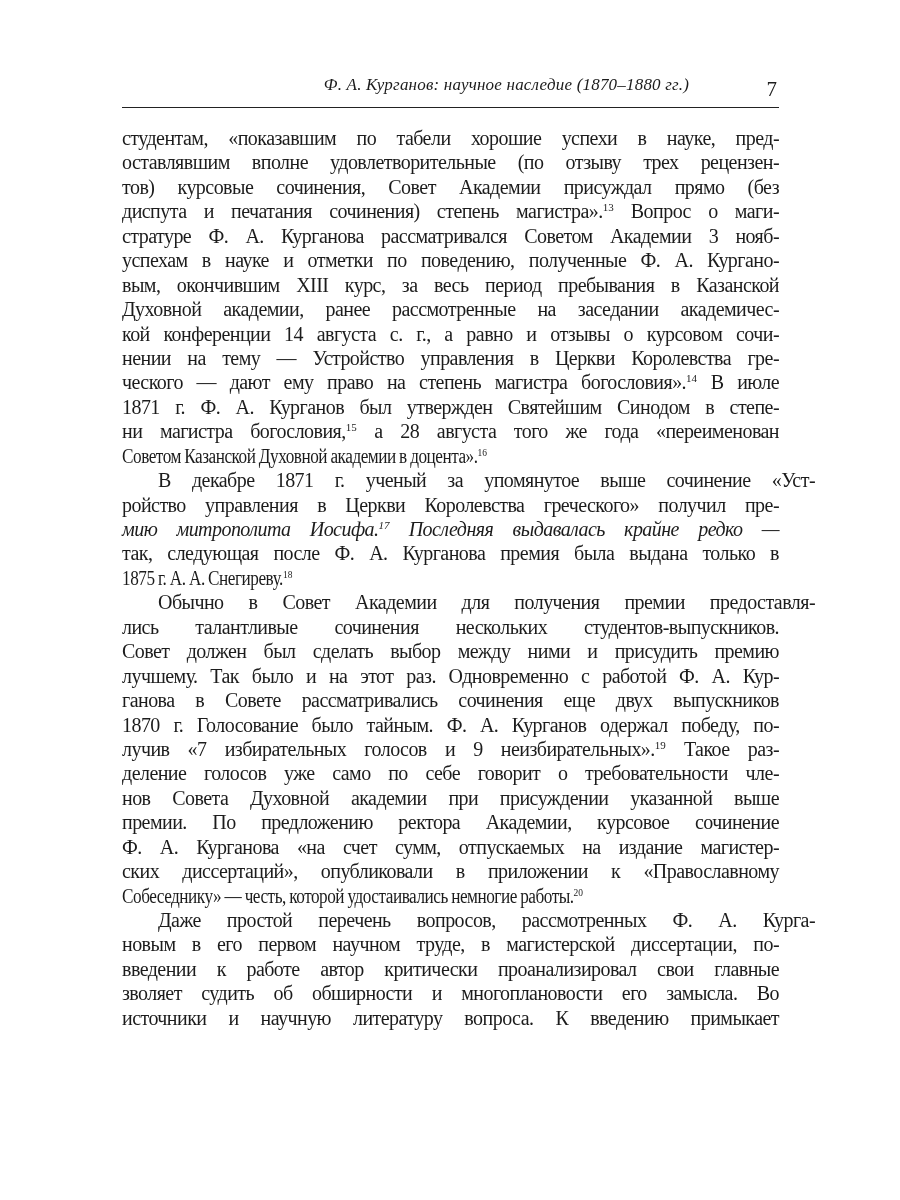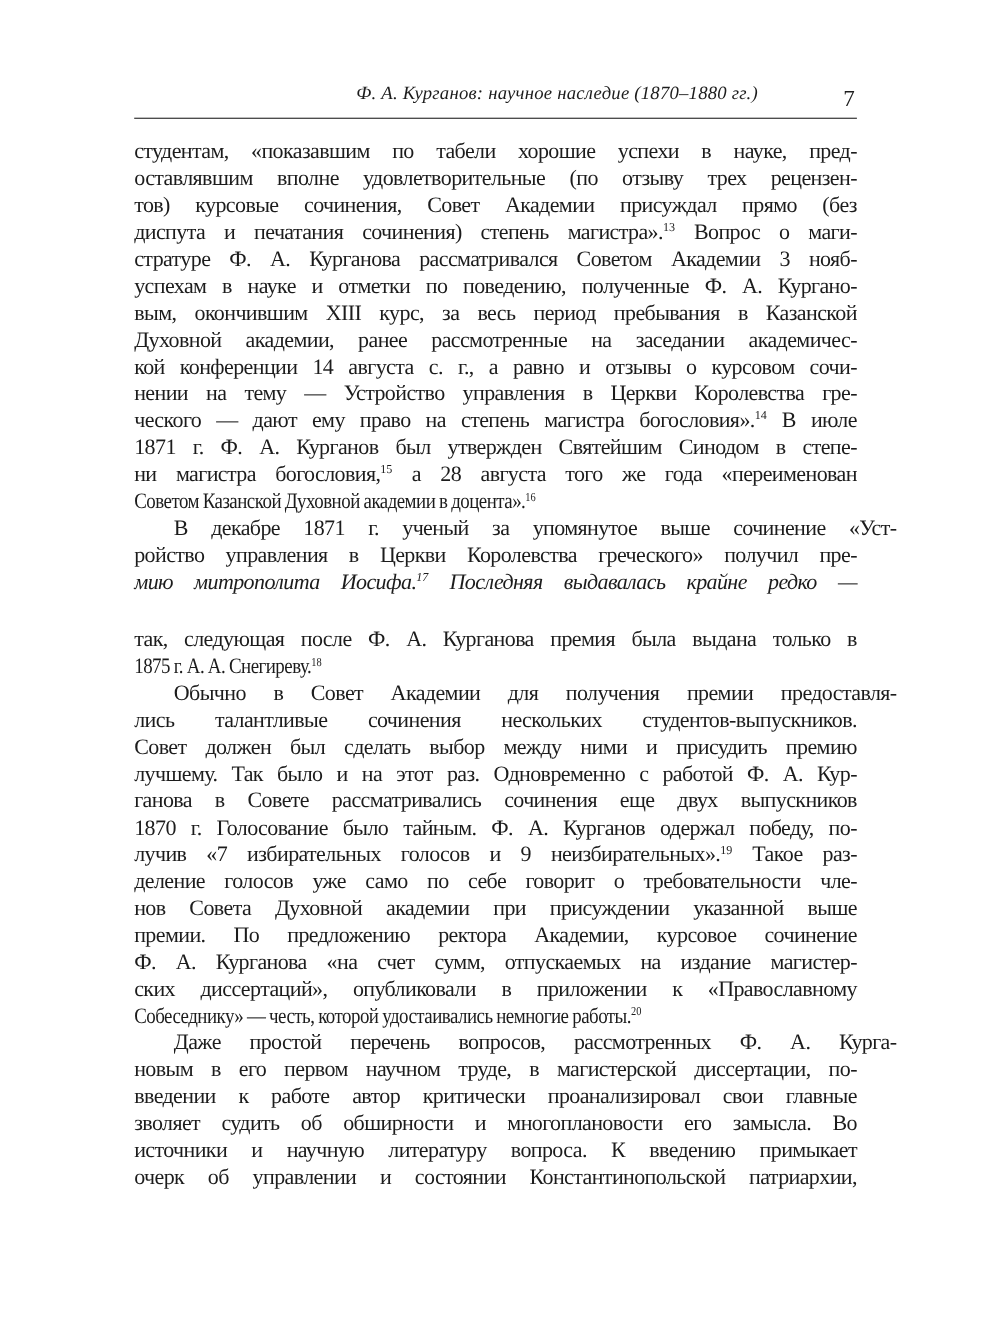--- a/index.html
+++ b/index.html
@@ -91,21 +91,21 @@
         <span class="line" style="display: block; width: 657px;"><span>нении на тему — Устройство управления в Церкви Королевства гре-</span></span>
         <span class="line" style="display: block; width: 657px;"><span>ческого — дают ему право на степень магистра богословия».</span><sup>14</sup><span> В июле</span></span>
         <span class="line" style="display: block; width: 657px;"><span>1871 г. Ф. А. Курганов был утвержден Святейшим Синодом в степе-</span></span>
         <span class="line" style="display: block; width: 657px;"><span>ни магистра богословия,</span><sup>15</sup><span> а 28 августа того же года «переименован</span></span>
         <span class="line last" style="display: block; width: 424px; transform: scaleX(0.86);"><span>Советом Казанской Духовной академии в доцента».</span><sup>16</sup><span></span></span>
       </div>
       <div>
         <span class="line indent" style="display: block; width: 657px;"><span>В декабре 1871 г. ученый за упомянутое выше сочинение «Уст-</span></span>
         <span class="line" style="display: block; width: 657px;"><span>ройство управления в Церкви Королевства греческого» получил пре-</span></span>
         <span class="line" style="display: block; width: 657px; font-style: italic;"><span>мию митрополита Иосифа.</span><sup>17</sup><span> Последняя выдавалась крайне редко —</span></span>
-        <span class="line" style="display: block; width: 657px; margin-top: 28px;"><span>так, следующая после Ф. А. Курганова премия была выдана только в</span></span>
+        <span class="line" style="display: block; width: 657px;"><span>так, следующая после Ф. А. Курганова премия была выдана только в</span></span>
         <span class="line last" style="display: block; width: 198px; transform: scaleX(0.86);"><span>1875 г. А. А. Снегиреву.</span><sup>18</sup><span></span></span>
       </div>
       <div>
         <span class="line indent" style="display: block; width: 657px;"><span>Обычно в Совет Академии для получения премии предоставля-</span></span>
         <span class="line" style="display: block; width: 657px;"><span>лись талантливые сочинения нескольких студентов-выпускников.</span></span>
         <span class="line" style="display: block; width: 657px;"><span>Совет должен был сделать выбор между ними и присудить премию</span></span>
         <span class="line" style="display: block; width: 657px;"><span>лучшему. Так было и на этот раз. Одновременно с работой Ф. А. Кур-</span></span>
         <span class="line" style="display: block; width: 657px;"><span>ганова в Совете рассматривались сочинения еще двух выпускников</span></span>
         <span class="line" style="display: block; width: 657px;"><span>1870 г. Голосование было тайным. Ф. А. Курганов одержал победу, по-</span></span>
         <span class="line" style="display: block; width: 657px;"><span>лучив «7 избирательных голосов и 9 неизбирательных».</span><sup>19</sup><span> Такое раз-</span></span>
@@ -115,16 +115,15 @@
         <span class="line" style="display: block; width: 657px;"><span>Ф. А. Курганова «на счет сумм, отпускаемых на издание магистер-</span></span>
         <span class="line" style="display: block; width: 657px;"><span>ских диссертаций», опубликовали в приложении к «Православному</span></span>
         <span class="line last" style="display: block; width: 536px; transform: scaleX(0.86);"><span>Собеседнику» — честь, которой удостаивались немногие работы.</span><sup>20</sup><span></span></span>
       </div>
       <div>
         <span class="line indent" style="display: block; width: 657px;"><span>Даже простой перечень вопросов, рассмотренных Ф. А. Курга-</span></span>
         <span class="line" style="display: block; width: 657px;"><span>новым в его первом научном труде, в магистерской диссертации, по-</span></span>
         <span class="line" style="display: block; width: 657px;"><span>введении к работе автор критически проанализировал свои главные</span></span>
         <span class="line" style="display: block; width: 657px;"><span>зволяет судить об обширности и многоплановости его замысла. Во</span></span>
         <span class="line" style="display: block; width: 657px;"><span>источники и научную литературу вопроса. К введению примыкает</span></span>
-        <span class="line" style="display: block; width: 657px;"><span>очерк об управлении и состоянии Константинопольской патриархии,</span></span>
       </div>
     </div>
 </div>
 
 </body></html>

